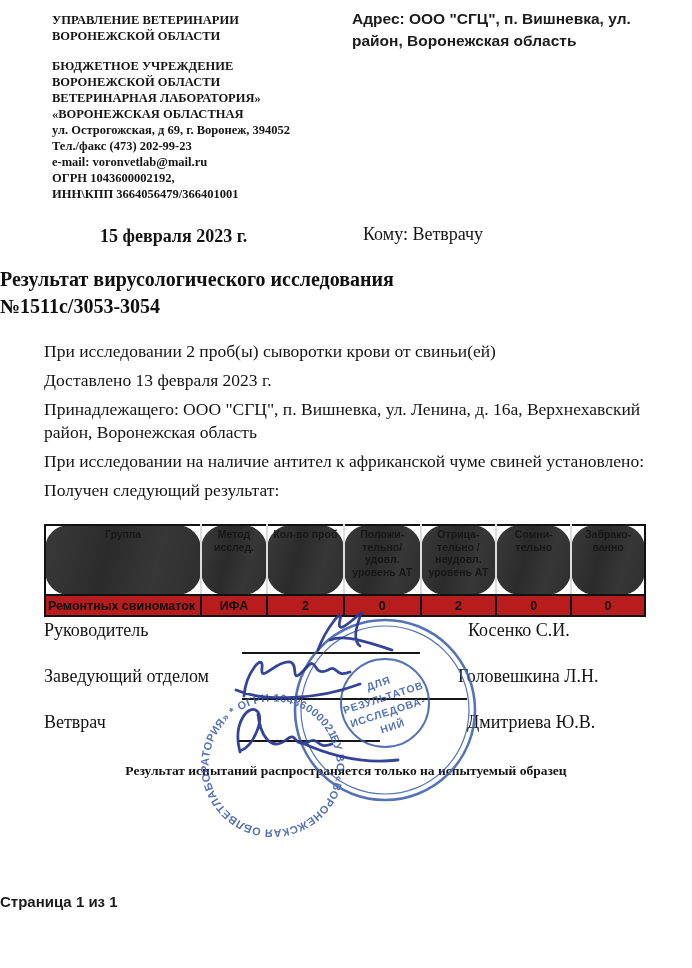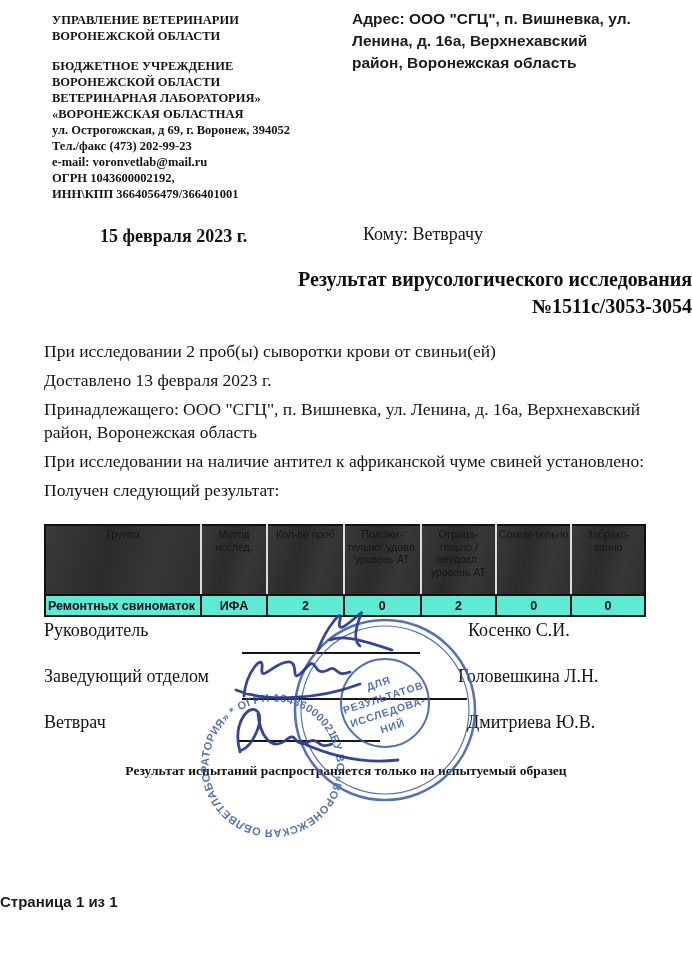--- a/index.html
+++ b/index.html
@@ -23,37 +23,37 @@
   .address{
     position:absolute;left:352px;top:8px;width:320px;
     font-family:"Liberation Sans",sans-serif;font-weight:bold;
     font-size:15.5px;line-height:22px;color:#1c1c1c;
   }
   .to-line{position:absolute;left:363px;top:192px;font-size:18px;color:#161616;margin-top:32px;}
   .date-line{position:absolute;left:100px;top:226px;font-size:18px;font-weight:bold;color:#131313;}
   
   .title{
     position:absolute;left:0;top:266px;width:692px;
-    text-align:right;font-weight:bold;font-size:20px;line-height:27px;color:#0f0f0f;
+    text-align:left;font-weight:bold;font-size:20px;line-height:27px;color:#0f0f0f;
   }
   
   .body-text{position:absolute;left:44px;top:340px;width:618px;font-size:17.5px;color:#141414;}
   .body-text p{margin:0 0 6px 0;line-height:23px;}
   
   .results{position:absolute;left:44px;top:524px;width:602px;border-collapse:collapse;table-layout:fixed;}
   .results th{
     background:linear-gradient(105deg,#3a3a3a,#2b2b2b 40%,#373737 70%,#2e2e2e);
     color:#171717;
-    font-family:"Liberation Sans",sans-serif;font-weight:normal;font-size:10.5px;line-height:12.5px;
+    font-family:"Liberation Sans",sans-serif;font-weight:bold;font-size:10.5px;line-height:12.5px;
     border-right:2px solid #dcdcdc;border-bottom:2px solid #111;
-    vertical-align:top;text-align:center;padding:2px 1px;height:64px;
+    vertical-align:top;text-align:center;padding:2px 1px;height:64px;border-radius:24px;
   }
   .results th:last-child{border-right:2px solid #111;}
   .results td{
-    border:2px solid #111;background:#5eead4;
+    border:2px solid #111;background:#b91c1c;
     font-family:"Liberation Sans",sans-serif;font-weight:bold;font-size:12.5px;
     text-align:center;padding:1px 2px;height:17px;color:#0d0d0d;
   }
   .results td.left{text-align:left;}
   .results{border:2px solid #111;}
   
   .sig-role{position:absolute;left:44px;font-size:18px;color:#141414;}
   .sig-name{position:absolute;font-size:18px;color:#141414;}
   .sig-line{position:absolute;border-top:2px solid #161616;height:0;}
   
@@ -82,21 +82,20 @@
     <div class="lh-line">«ВОРОНЕЖСКАЯ ОБЛАСТНАЯ</div>
     <div class="lh-line">ул. Острогожская, д 69, г. Воронеж, 394052</div>
     <div class="lh-line">Тел./факс  (473) 202-99-23</div>
     <div class="lh-line">e-mail: voronvetlab@mail.ru</div>
     <div class="lh-line">ОГРН 1043600002192,</div>
     <div class="lh-line">ИНН\КПП 3664056479/366401001</div>
   </div>
 
   <div class="address">
     <div>Адрес: ООО "СГЦ", п. Вишневка, ул.</div>
-    <div> Ленина, д. 16а, Верхнехавский</div>
     <div>район, Воронежская область</div>
   </div>
 
   <div class="to-line">Кому: Ветврачу</div>
   <div class="date-line">15 февраля 2023 г.</div>
 
   <div class="title">
     <div>Результат вирусологического исследования</div>
     <div>№1511с/3053-3054</div>
   </div>

